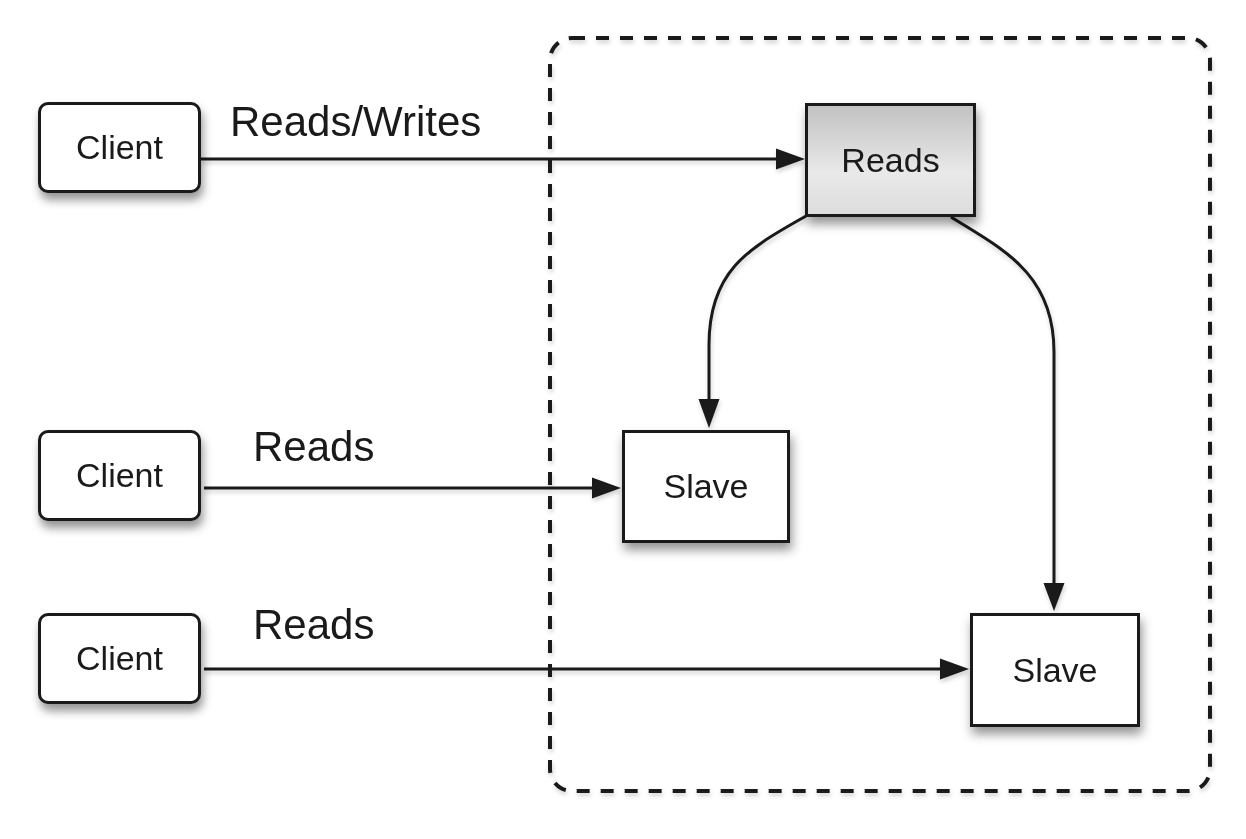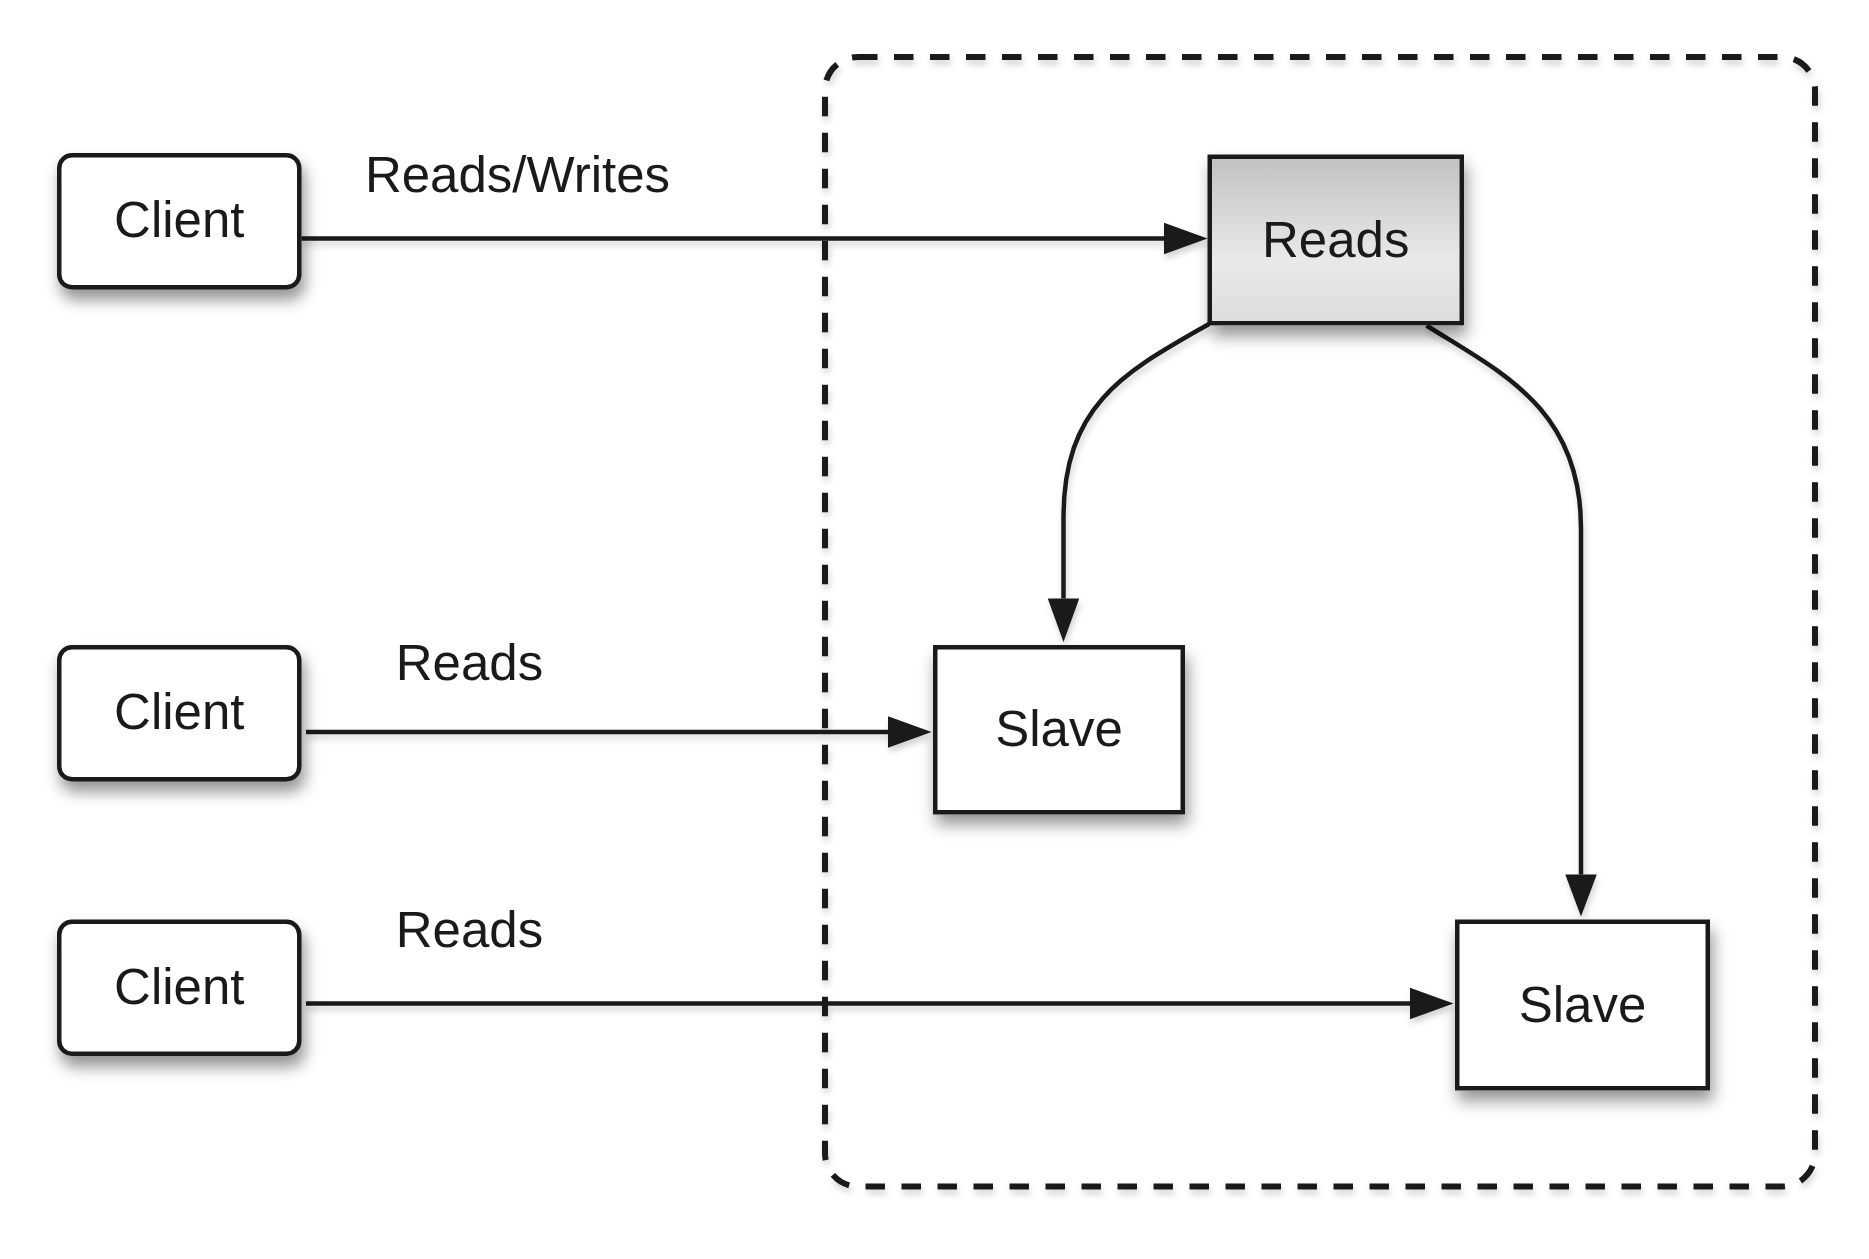--- a/index.html
+++ b/index.html
@@ -58,21 +58,21 @@
     height: 113px;
   }
   .node.slave2 {
     left: 970px;
     top: 613px;
     width: 170px;
     height: 114px;
   }
   .edge-label {
     position: absolute;
-    font-size: 34px;
+    font-size: 42px;
     text-align: center;
     white-space: nowrap;
     line-height: 1.1;
   }
   .lbl-reads-writes { left: 230px; top: 99px;  width: 230px; }
   .lbl-reads-2      { left: 253px; top: 424px; width: 120px; }
   .lbl-reads-3      { left: 253px; top: 602px; width: 120px; }
   .lbl-replication  { left: 757px; top: 264px; width: 240px; font-size: 37px; }
 </style>
 </head>

